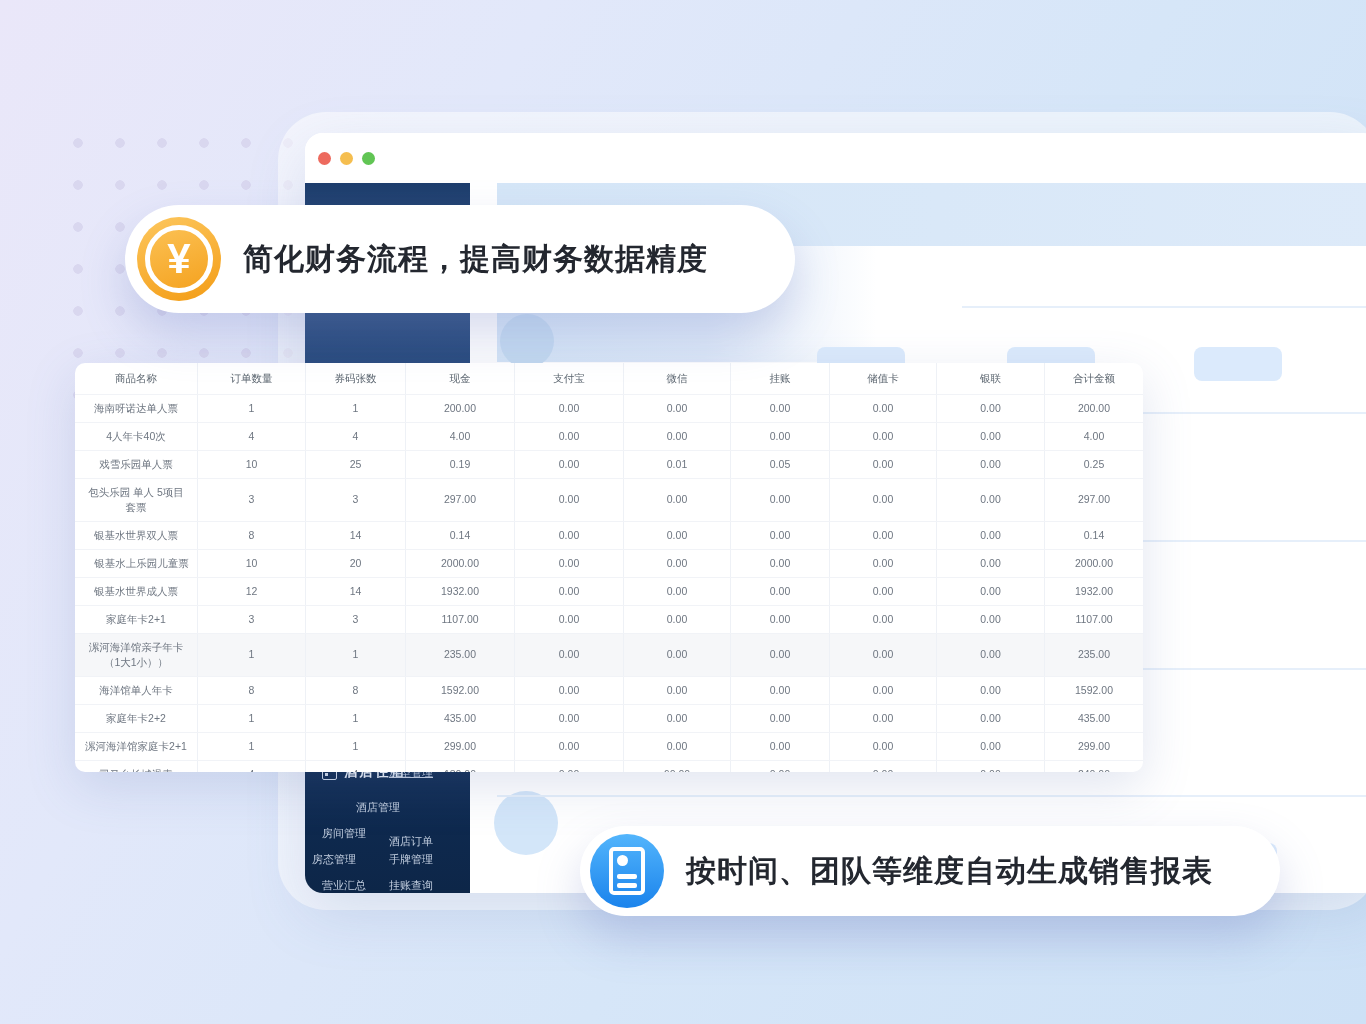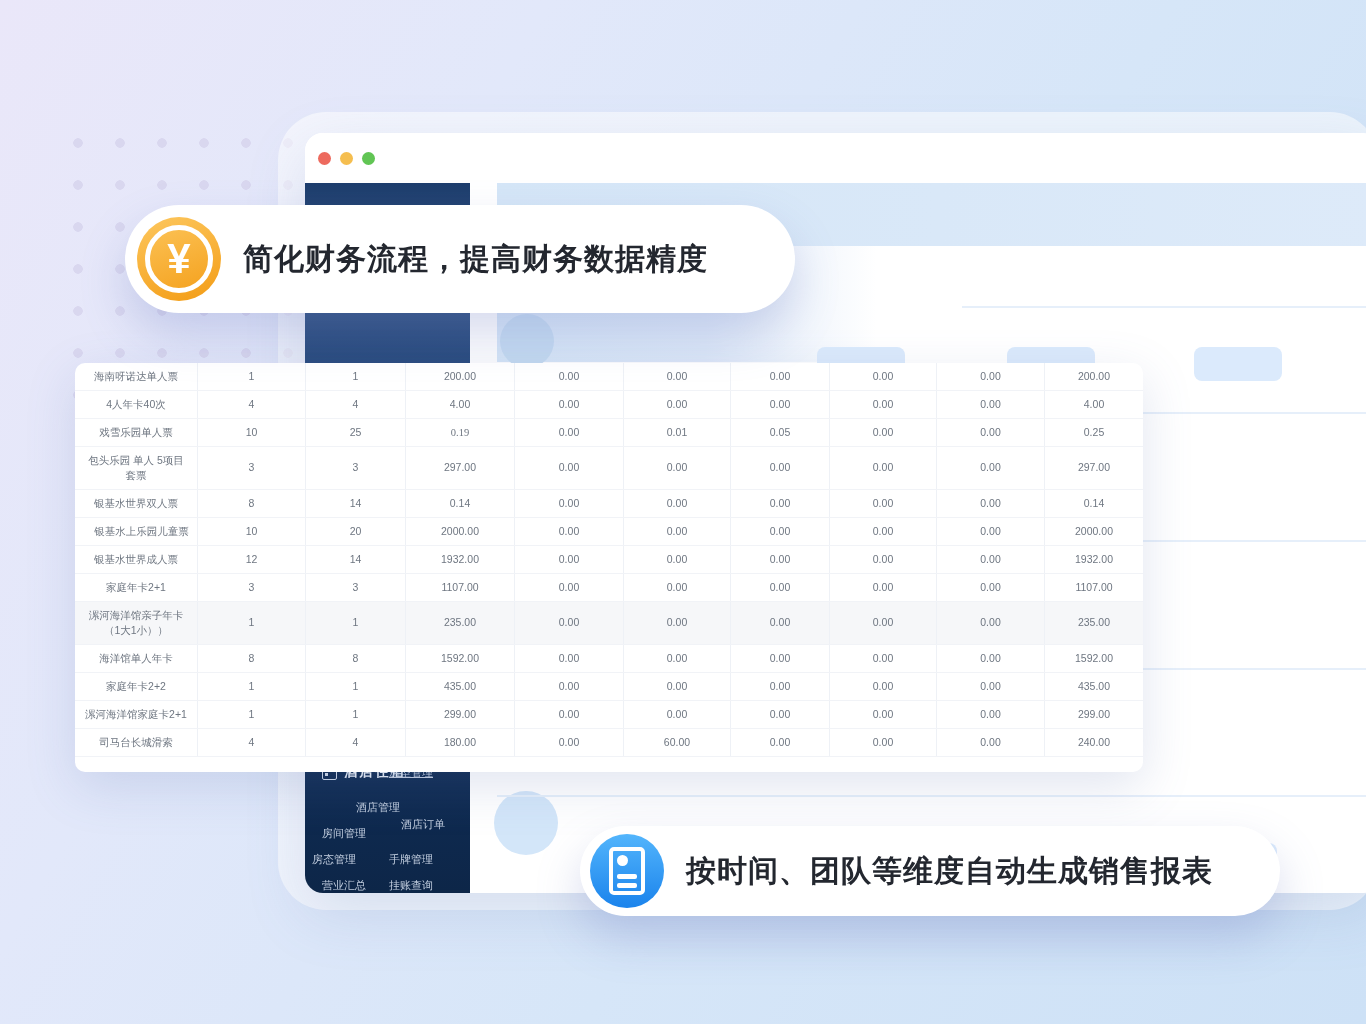--- a/index.html
+++ b/index.html
@@ -114,30 +114,42 @@
       <span class="side-link" style="left:84px;top:201px;">微商城装修</span>
 
       <div class="side-sec-head">
         <span class="bld"></span>
         <span>酒店住宿</span>
       </div>
       <div id="hotel-items">
           <span class="side-link" style="left: 17px; top: 617px; margin-left: 34px;">酒店管理</span>
           <span class="side-link" style="left: 84px; top: 582px; text-decoration: underline;">房型管理</span>
           <span class="side-link" style="left: 17px; top: 643px;">房间管理</span>
-          <span class="side-link" style="left: 84px; top: 634px; margin-left: 12px;">酒店订单</span>
+          <span class="side-link" style="left: 84px; top: 651px;">酒店订单</span>
           <span class="side-link" style="left: 7px; top: 669px;">房态管理</span>
           <span class="side-link" style="left: 84px; top: 669px;">手牌管理</span>
           <span class="side-link" style="left: 17px; top: 695px;">营业汇总</span>
           <span class="side-link" style="left: 84px; top: 695px;">挂账查询</span>
         </div>
     </div>
   </div>
 
   <div class="card">
+    <div class="tr head" id="t-head">
+        <div class="th" style="width: 123px;">商品名称</div>
+        <div class="th" style="width: 108px;">订单数量</div>
+        <div class="th" style="width: 100px;">券码张数</div>
+        <div class="th" style="width: 109px;">现金</div>
+        <div class="th" style="width: 109px;">支付宝</div>
+        <div class="th" style="width: 107px;">微信</div>
+        <div class="th" style="width: 99px;">挂账</div>
+        <div class="th" style="width: 107px;">储值卡</div>
+        <div class="th" style="width: 108px;">银联</div>
+        <div class="th" style="width: 98px;">合计金额</div>
+      </div>
     <div id="t-body">
         <div class="tr body-row">
           <div class="td" style="width: 123px;">海南呀诺达单人票</div>
           <div class="td" style="width: 108px;">1</div>
           <div class="td" style="width: 100px;">1</div>
           <div class="td" style="width: 109px;">200.00</div>
           <div class="td" style="width: 109px;">0.00</div>
           <div class="td" style="width: 107px;">0.00</div>
           <div class="td" style="width: 99px;">0.00</div>
           <div class="td" style="width: 107px;">0.00</div>
@@ -153,21 +165,21 @@
           <div class="td" style="width: 107px;">0.00</div>
           <div class="td" style="width: 99px;">0.00</div>
           <div class="td" style="width: 107px;">0.00</div>
           <div class="td" style="width: 108px;">0.00</div>
           <div class="td" style="width: 98px;">4.00</div>
         </div>
         <div class="tr body-row">
           <div class="td" style="width: 123px;">戏雪乐园单人票</div>
           <div class="td" style="width: 108px;">10</div>
           <div class="td" style="width: 100px;">25</div>
-          <div class="td" style="width: 109px; font-family: Liberation Serif, serif;">0.19</div>
+          <div class="td" style="width: 109px;">0.19</div>
           <div class="td" style="width: 109px;">0.00</div>
           <div class="td" style="width: 107px;">0.01</div>
           <div class="td" style="width: 99px;">0.05</div>
           <div class="td" style="width: 107px;">0.00</div>
           <div class="td" style="width: 108px;">0.00</div>
           <div class="td" style="width: 98px;">0.25</div>
         </div>
         <div class="tr body-row tall">
           <div class="td" style="width: 123px;">包头乐园 单人 5项目套票</div>
           <div class="td" style="width: 108px;">3</div>

